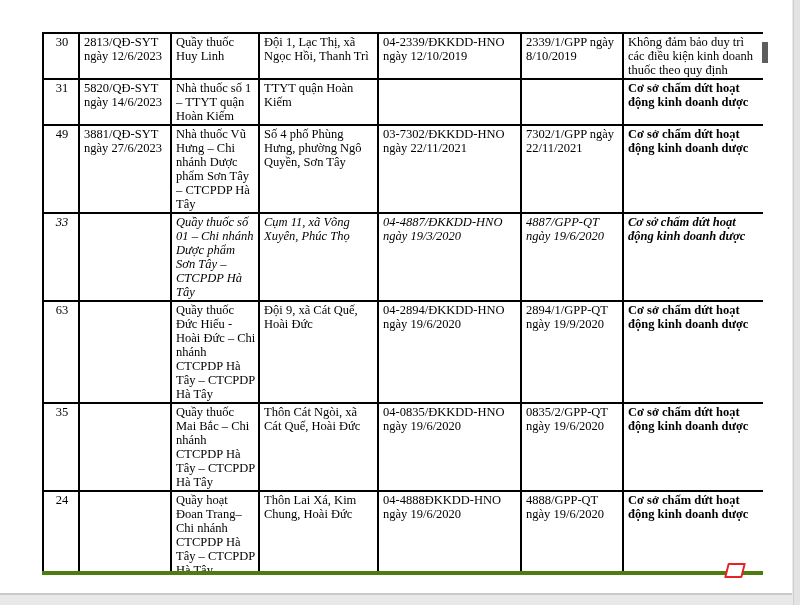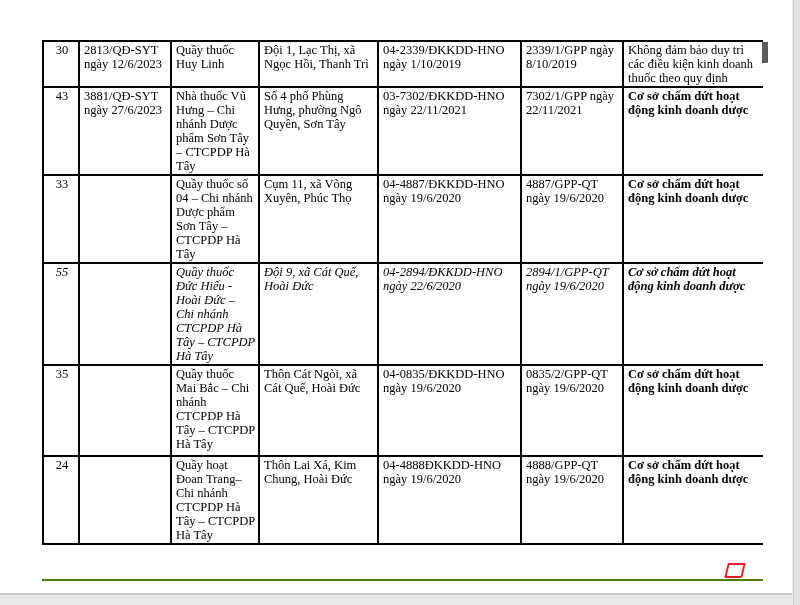--- a/index.html
+++ b/index.html
@@ -12,22 +12,22 @@
   .page{
     position:absolute;left:0;top:0;width:792px;height:593px;
     background:#ffffff;overflow:hidden;
     border-bottom:2px solid #c9c9c9;
   }
   .scroll-strip{
     position:absolute;left:793px;top:0;width:7px;height:605px;
     background:#e3e3e3;border-left:1px solid #cfcfcf;
   }
   .table-wrap{
-    position:absolute;left:42px;top:40px;width:721px;height:539px;
-    overflow:hidden;border-bottom:2px solid #4d7c0f;
+    position:absolute;left:42px;top:32px;width:721px;height:539px;
+    overflow:hidden;border-bottom:4px solid #4d7c0f;
   }
   table.registry{
     border-collapse:collapse;table-layout:fixed;width:721px;
   }
   table.registry td{
     border:2px solid #000;
     vertical-align:top;
     padding:1px 2px 1px 4px;
     font-size:12.5px;line-height:1.12;
     word-wrap:break-word;overflow:hidden;
@@ -77,49 +77,58 @@
           <col class="c-reg">
           <col class="c-gpp">
         <col class="c-reason">
       </colgroup>
       <tbody>
           <tr>
     <td class="stt">30</td>
     <td class="dec">2813/QĐ-SYT ngày 12/6/2023</td>
     <td class="name">Quầy thuốc Huy Linh</td>
     <td class="addr">Đội 1, Lạc Thị, xã Ngọc Hồi, Thanh Trì</td>
-    <td class="reg">04-2339/ĐKKDD-HNO ngày 1/10/2019</td>
+    <td class="reg">04-2339/ĐKKDD-HNO ngày 12/10/2019</td>
     <td class="gpp">2339/1/GPP ngày 8/10/2019</td>
     <td class="reason">Không đảm bảo duy trì các điều kiện kinh doanh thuốc theo quy định</td>
   </tr>
           <tr>
-    <td class="stt">43</td>
+    <td class="stt">31</td>
+    <td class="dec">5820/QĐ-SYT ngày 14/6/2023</td>
+    <td class="name">Nhà thuốc số 1 – TTYT quận Hoàn Kiếm</td>
+    <td class="addr">TTYT quận Hoàn Kiếm</td>
+    <td class="reg"></td>
+    <td class="gpp"></td>
+    <td class="reason bold">Cơ sở chấm dứt hoạt động kinh doanh dược</td>
+  </tr>
+          <tr>
+    <td class="stt">49</td>
     <td class="dec">3881/QĐ-SYT ngày 27/6/2023</td>
     <td class="name">Nhà thuốc Vũ Hưng – Chi nhánh Dược phẩm Sơn Tây – CTCPDP Hà Tây</td>
     <td class="addr">Số 4 phố Phùng Hưng, phường Ngô Quyền, Sơn Tây</td>
     <td class="reg">03-7302/ĐKKDD-HNO ngày 22/11/2021</td>
     <td class="gpp">7302/1/GPP ngày 22/11/2021</td>
     <td class="reason bold">Cơ sở chấm dứt hoạt động kinh doanh dược</td>
   </tr>
           <tr>
     <td class="stt">33</td>
     <td class="dec"></td>
-    <td class="name">Quầy thuốc số 04 – Chi nhánh Dược phẩm Sơn Tây – CTCPDP Hà Tây</td>
+    <td class="name">Quầy thuốc số 01 – Chi nhánh Dược phẩm Sơn Tây – CTCPDP Hà Tây</td>
     <td class="addr">Cụm 11, xã Võng Xuyên, Phúc Thọ</td>
-    <td class="reg">04-4887/ĐKKDD-HNO ngày 19/6/2020</td>
+    <td class="reg">04-4887/ĐKKDD-HNO ngày 19/3/2020</td>
     <td class="gpp">4887/GPP-QT ngày 19/6/2020</td>
     <td class="reason bold">Cơ sở chấm dứt hoạt động kinh doanh dược</td>
   </tr>
           <tr>
-    <td class="stt">55</td>
+    <td class="stt">63</td>
     <td class="dec"></td>
     <td class="name">Quầy thuốc Đức Hiếu - Hoài Đức – Chi nhánh CTCPDP Hà Tây – CTCPDP Hà Tây</td>
     <td class="addr">Đội 9, xã Cát Quế, Hoài Đức</td>
-    <td class="reg">04-2894/ĐKKDD-HNO ngày 22/6/2020</td>
-    <td class="gpp">2894/1/GPP-QT ngày 19/6/2020</td>
+    <td class="reg">04-2894/ĐKKDD-HNO ngày 19/6/2020</td>
+    <td class="gpp">2894/1/GPP-QT ngày 19/9/2020</td>
     <td class="reason bold">Cơ sở chấm dứt hoạt động kinh doanh dược</td>
   </tr>
           <tr>
     <td class="stt">35</td>
     <td class="dec"></td>
     <td class="name">Quầy thuốc Mai Bắc – Chi nhánh CTCPDP Hà Tây – CTCPDP Hà Tây</td>
     <td class="addr">Thôn Cát Ngòi, xã Cát Quế, Hoài Đức</td>
     <td class="reg">04-0835/ĐKKDD-HNO ngày 19/6/2020</td>
     <td class="gpp">0835/2/GPP-QT ngày 19/6/2020</td>
     <td class="reason bold">Cơ sở chấm dứt hoạt động kinh doanh dược</td>

